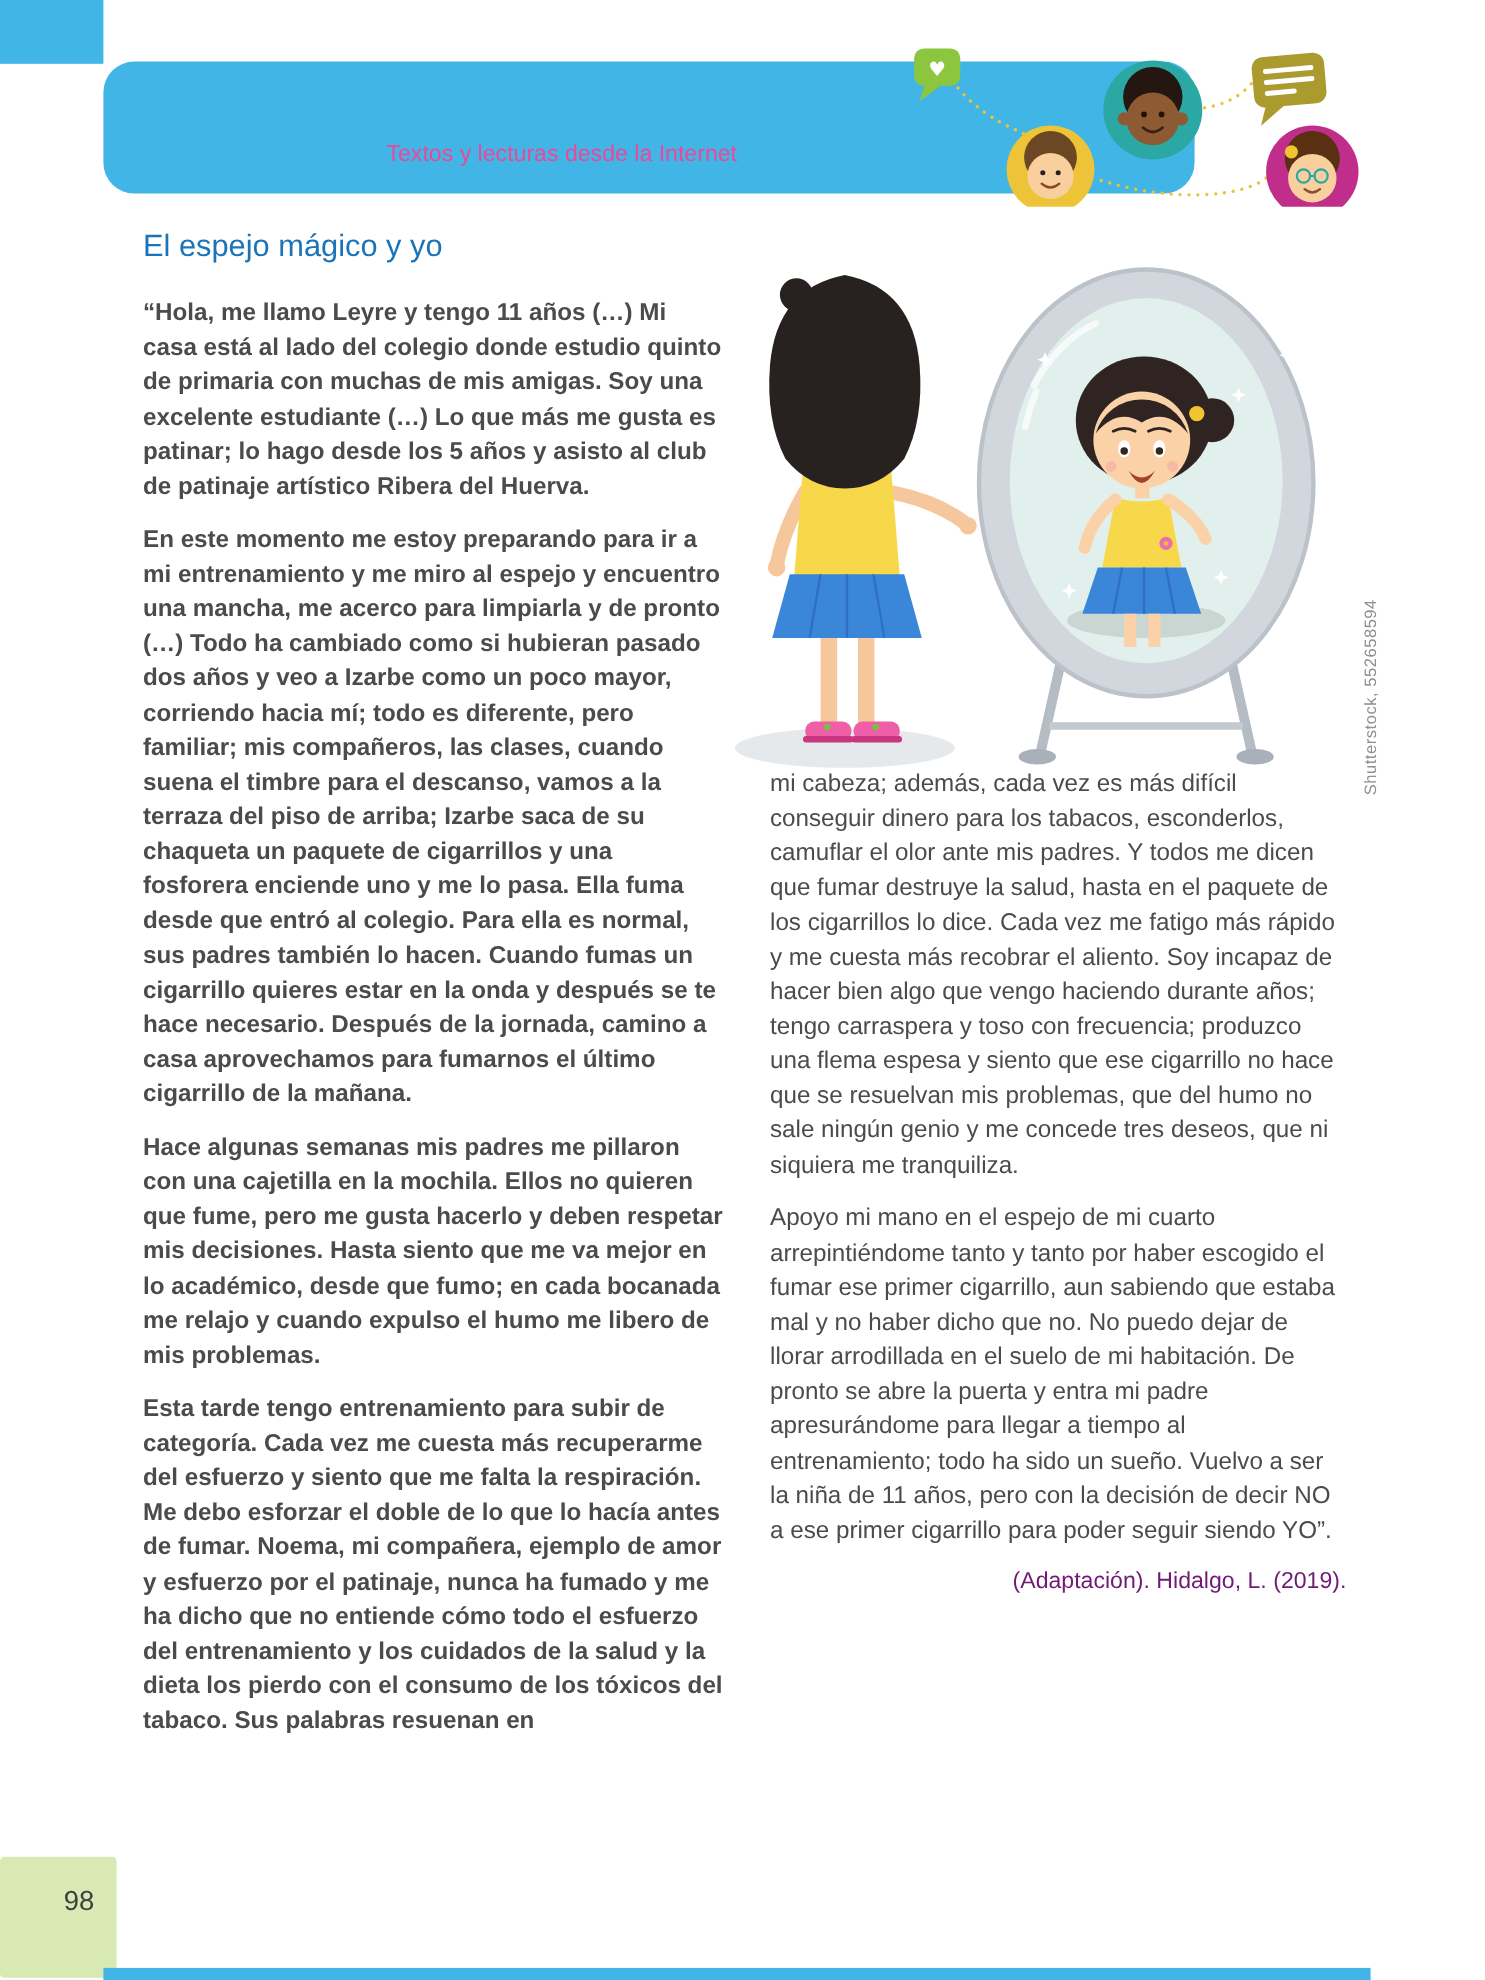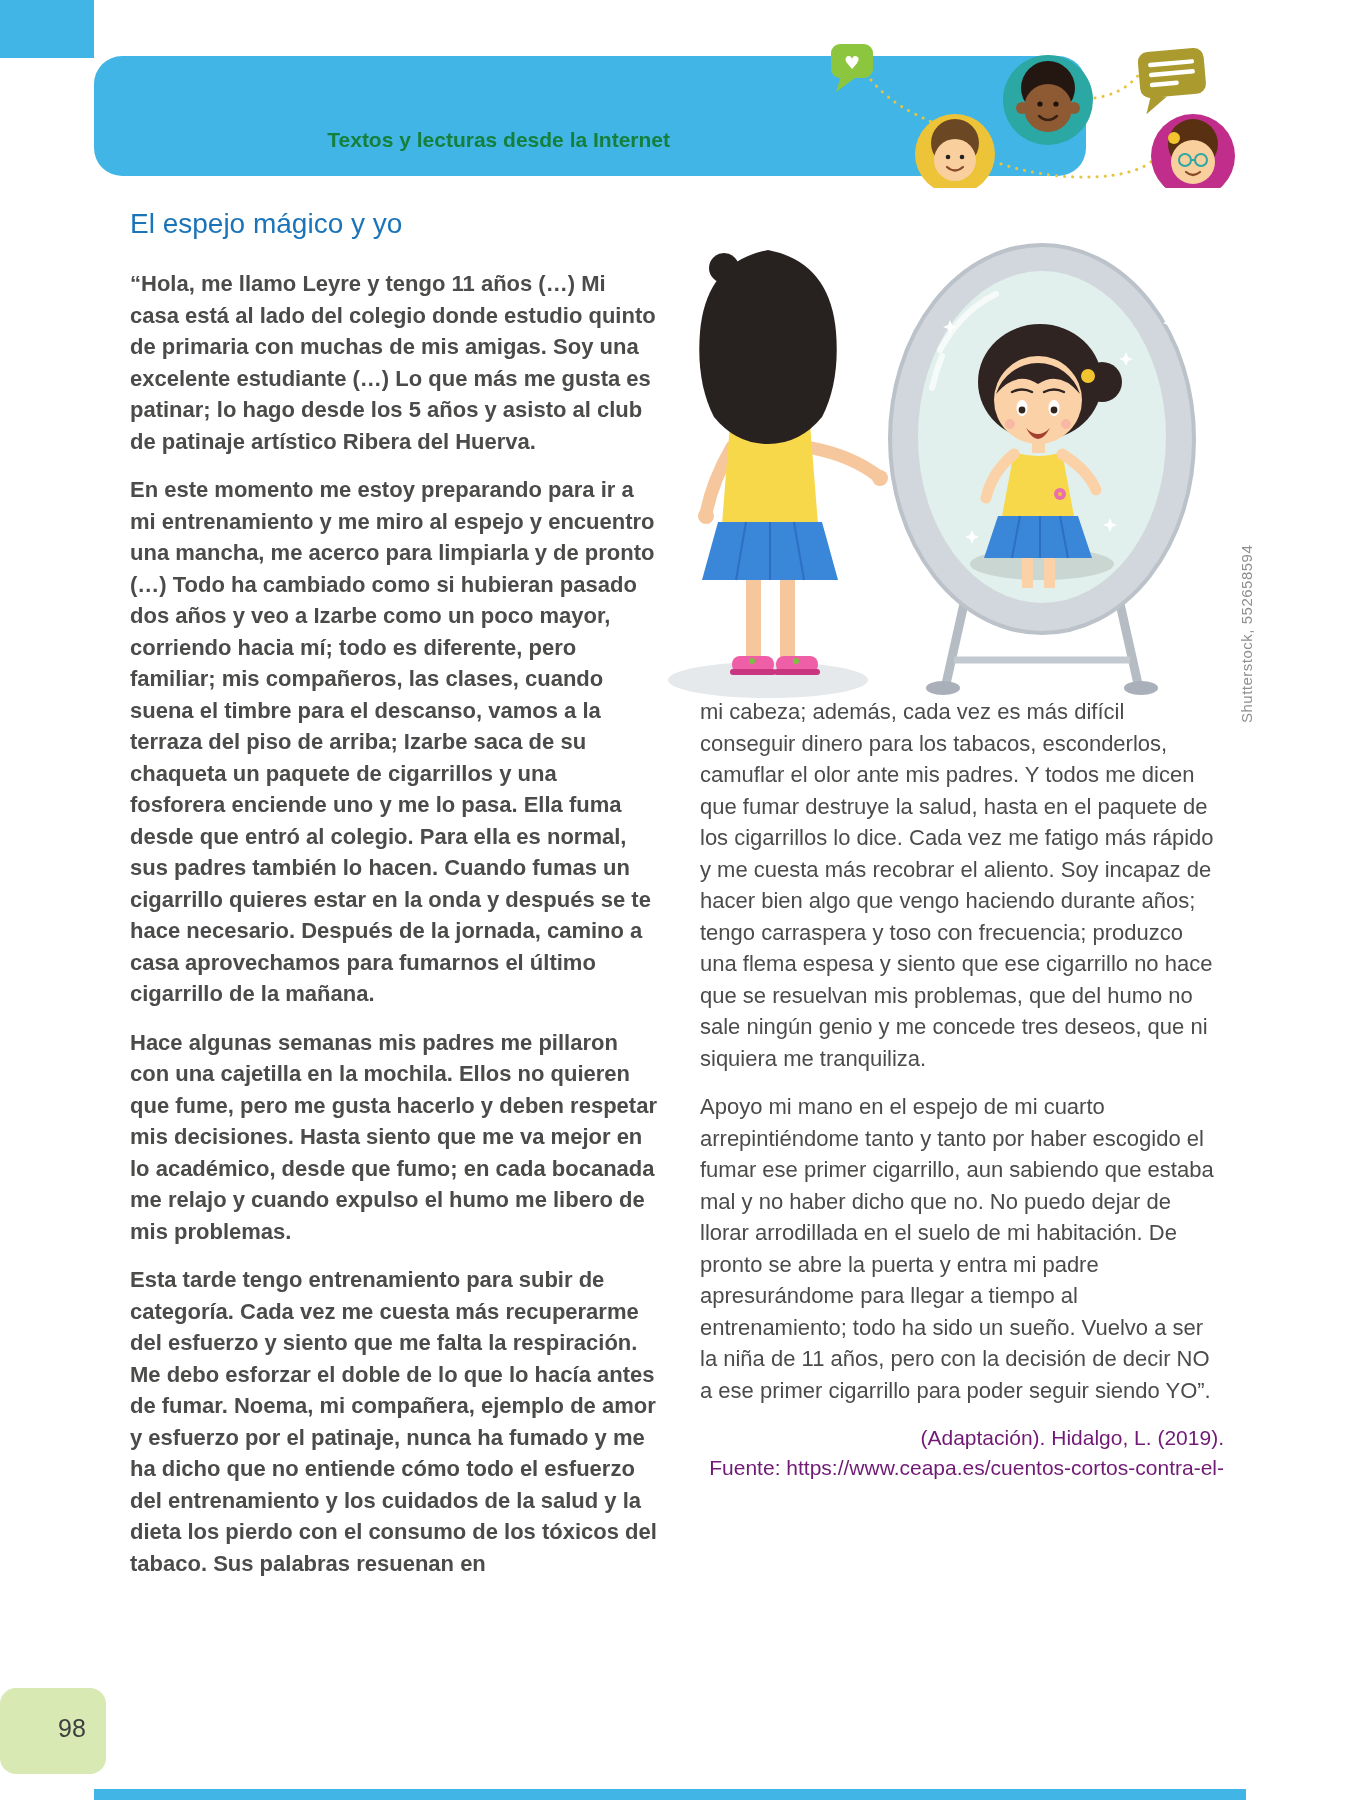--- a/index.html
+++ b/index.html
@@ -5,39 +5,39 @@
   html,body{margin:0;padding:0;background:#ffffff;}
   .page{
     position:relative;width:1350px;height:1800px;background:#ffffff;
     font-family:"Liberation Sans",sans-serif;overflow:hidden;
   }
   
   .corner-square{position:absolute;left:0;top:0;width:94px;height:58px;background:#41b6e6;}
   .band{position:absolute;left:94px;top:56px;width:992px;height:120px;background:#41b6e6;border-radius:28px;}
   .band-title{position:absolute;left:130px;top:74px;font-size:39px;font-weight:bold;color:#1b74b8;}
   .band-subtitle{position:absolute;left:130px;top:128px;width:540px;text-align:right;
-    font-size:21px;font-weight:bold;color:#15803d;}
+    font-size:21px;font-weight:normal;color:#ec4899;}
   .chars-svg{position:absolute;left:805px;top:38px;width:480px;height:150px;}
   
   .heading{position:absolute;left:130px;top:208px;font-size:28px;font-weight:normal;color:#1b74b8;}
   .col{position:absolute;font-size:22px;line-height:31.5px;color:#4b4b4a;}
   .col p{margin:0 0 17px 0;}
   .col-left{left:130px;top:268px;width:528px;font-weight:bold;}
   .col-right{left:700px;top:696px;width:524px;}
   .attribution{margin-top:4px;text-align:right;font-size:21px;line-height:30px;color:#701a75;}
   
   .illu-svg{position:absolute;left:640px;top:232px;width:592px;height:490px;}
   .credit{
     position:absolute;left:1238px;top:498px;height:225px;
     writing-mode:vertical-rl;transform:rotate(180deg);
     font-size:15px;color:#8f8f8f;letter-spacing:.5px;
   }
   
-  .page-num-block{position:absolute;left:0;top:1688px;width:106px;height:86px;
-    background:#d8e9b3;border-radius:16px;}
+  .page-num-block{position:absolute;left:0;top:1688px;width:106px;height:110px;
+    background:#d8e9b3;border-radius:4px;}
   .page-num{position:absolute;left:58px;top:26px;font-size:25px;color:#3f3f3f;}
   .bottom-strip{position:absolute;left:94px;top:1789px;width:1152px;height:11px;background:#41b6e6;}
 </style>
 </head>
 <body>
 
 <div class="page">
 
   <div class="corner-square"></div>
   <div class="band"></div>
@@ -103,21 +103,20 @@
     <p>En este momento me estoy preparando para ir a mi entrenamiento y me miro al espejo y encuentro una mancha, me acerco para limpiarla y de pronto (…) Todo ha cambiado como si hubieran pasado dos años y veo a Izarbe como un poco mayor, corriendo hacia mí; todo es diferente, pero familiar; mis compañeros, las clases, cuando suena el timbre para el descanso, vamos a la terraza del piso de arriba; Izarbe saca de su chaqueta un paquete de cigarrillos y una fosforera enciende uno y me lo pasa. Ella fuma desde que entró al colegio. Para ella es normal, sus padres también lo hacen. Cuando fumas un cigarrillo quieres estar en la onda y después se te hace necesario. Después de la jornada, camino a casa aprovechamos para fumarnos el último cigarrillo de la mañana.</p>
     <p>Hace algunas semanas mis padres me pillaron con una cajetilla en la mochila. Ellos no quieren que fume, pero me gusta hacerlo y deben respetar mis decisiones. Hasta siento que me va mejor en lo académico, desde que fumo; en cada bocanada me relajo y cuando expulso el humo me libero de mis problemas.</p>
     <p>Esta tarde tengo entrenamiento para subir de categoría. Cada vez me cuesta más recuperarme del esfuerzo y siento que me falta la respiración. Me debo esforzar el doble de lo que lo hacía antes de fumar. Noema, mi compañera, ejemplo de amor y esfuerzo por el patinaje, nunca ha fumado y me ha dicho que no entiende cómo todo el esfuerzo del entrenamiento y los cuidados de la salud y la dieta los pierdo con el consumo de los tóxicos del tabaco. Sus palabras resuenan en</p>
   </div>
 
   <div class="col col-right">
     <p>mi cabeza; además, cada vez es más difícil conseguir dinero para los tabacos, esconderlos, camuflar el olor ante mis padres. Y todos me dicen que fumar destruye la salud, hasta en el paquete de los cigarrillos lo dice. Cada vez me fatigo más rápido y me cuesta más recobrar el aliento. Soy incapaz de hacer bien algo que vengo haciendo durante años; tengo carraspera y toso con frecuencia; produzco una flema espesa y siento que ese cigarrillo no hace que se resuelvan mis problemas, que del humo no sale ningún genio y me concede tres deseos, que ni siquiera me tranquiliza.</p>
     <p>Apoyo mi mano en el espejo de mi cuarto arrepintiéndome tanto y tanto por haber escogido el fumar ese primer cigarrillo, aun sabiendo que estaba mal y no haber dicho que no. No puedo dejar de llorar arrodillada en el suelo de mi habitación. De pronto se abre la puerta y entra mi padre apresurándome para llegar a tiempo al entrenamiento; todo ha sido un sueño. Vuelvo a ser la niña de 11 años, pero con la decisión de decir NO a ese primer cigarrillo para poder seguir siendo YO”.</p>
     <div class="attribution">
       <div>(Adaptación). Hidalgo, L. (2019).</div>
-      <div>Fuente: https://www.ceapa.es/cuentos-cortos-contra-el-</div>
     </div>
   </div>
 
   <svg class="illu-svg" viewBox="0 0 592 490" aria-hidden="true">
     <defs>
       <clipPath id="glassClip">
           <ellipse cx="402" cy="205" rx="124" ry="166"></ellipse>
         </clipPath>
     </defs>
 

